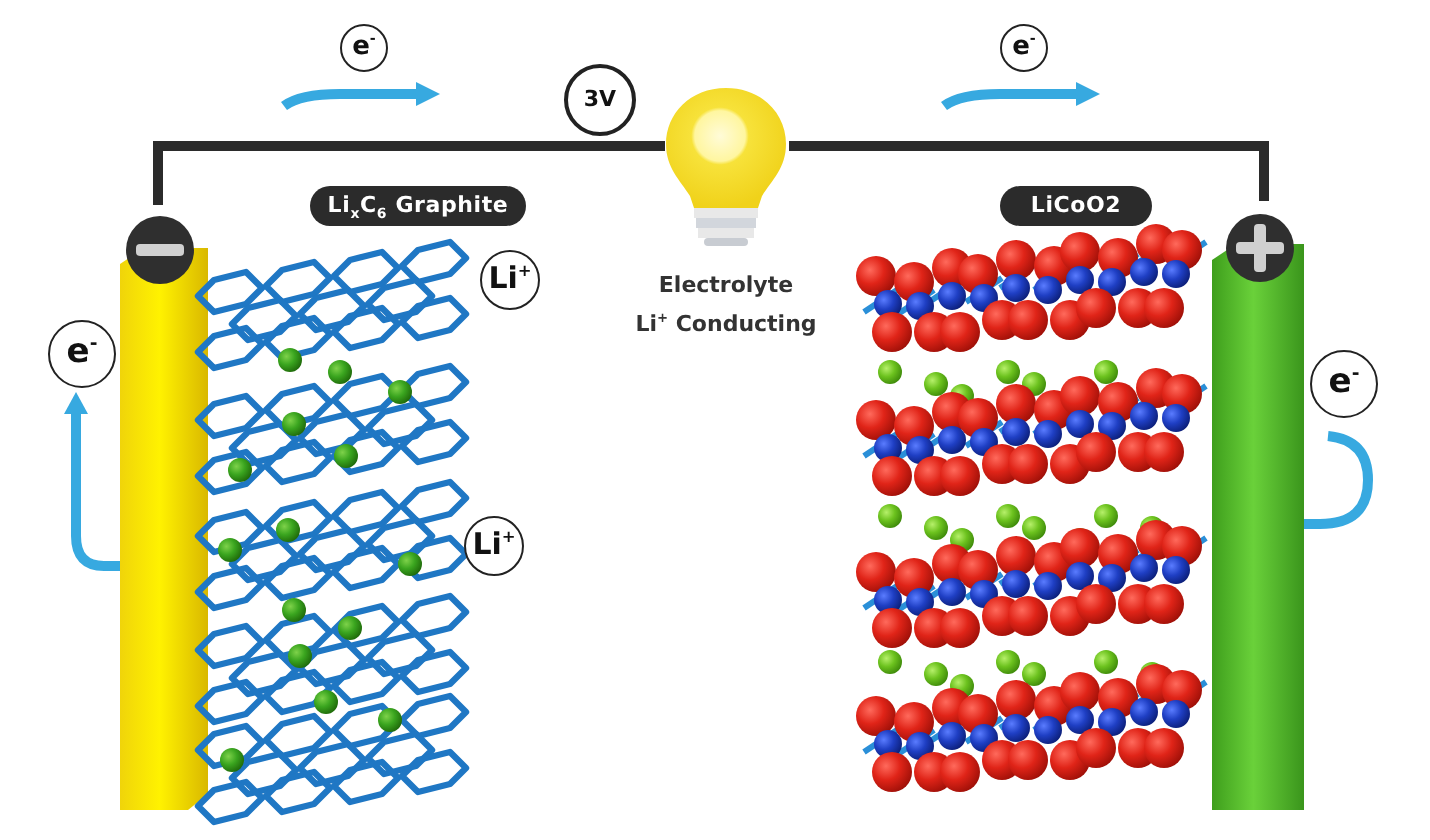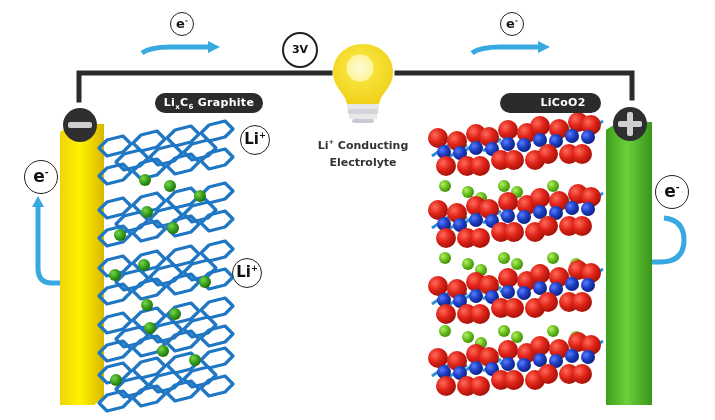--- a/index.html
+++ b/index.html
@@ -380,20 +380,20 @@
   <span>Li</span><sup>+</sup>
 </div>
 <div class="circ" style="left:232px;top:258px;width:30px;height:30px;line-height:27px;font-size:15px;">
   <span>Li</span><sup>+</sup>
 </div>
 
 <div class="pill" style="left:122px;top:93px;width:108px;margin-left:33px;">
   <span>Li</span><sub style="font-size:7px">x</sub><span>C</span><sub style="font-size:7px">6</sub>&nbsp;<span>Graphite</span>
 </div>
 
-<div class="pill" style="left:500px;top:93px;width:76px;padding-left:25px;">
+<div class="pill" style="left:500px;top:93px;width:76px;">
   <span>LiCoO2</span>
 </div>
 
 <div class="label" style="left:300px;top:134px;width:126px;">
+  <div>Electrolyte</div>
   <div><span>Li</span><sup>+</sup><span> Conducting</span></div>
-  <div>Electrolyte</div>
 </div>
 
 </body></html>

